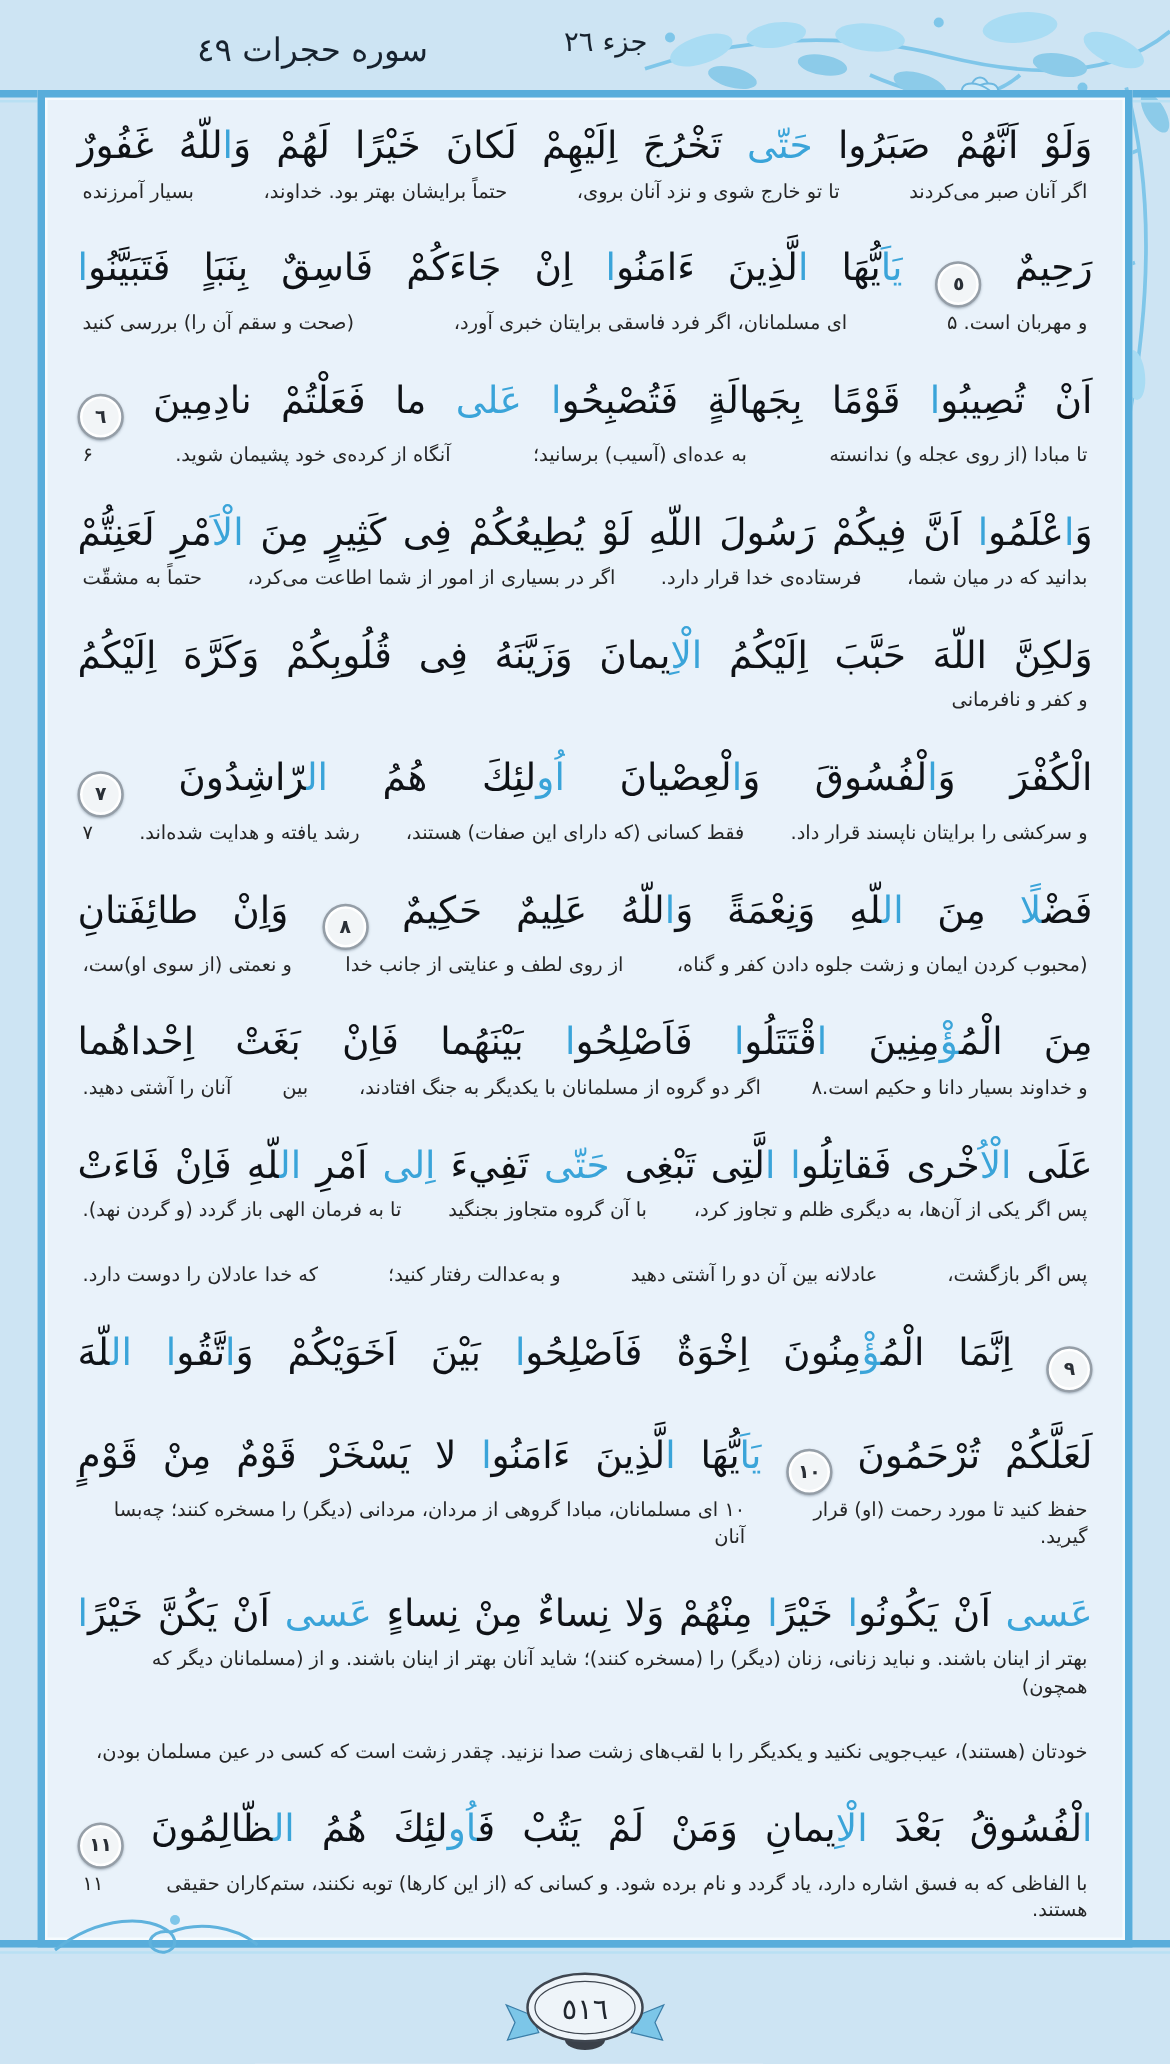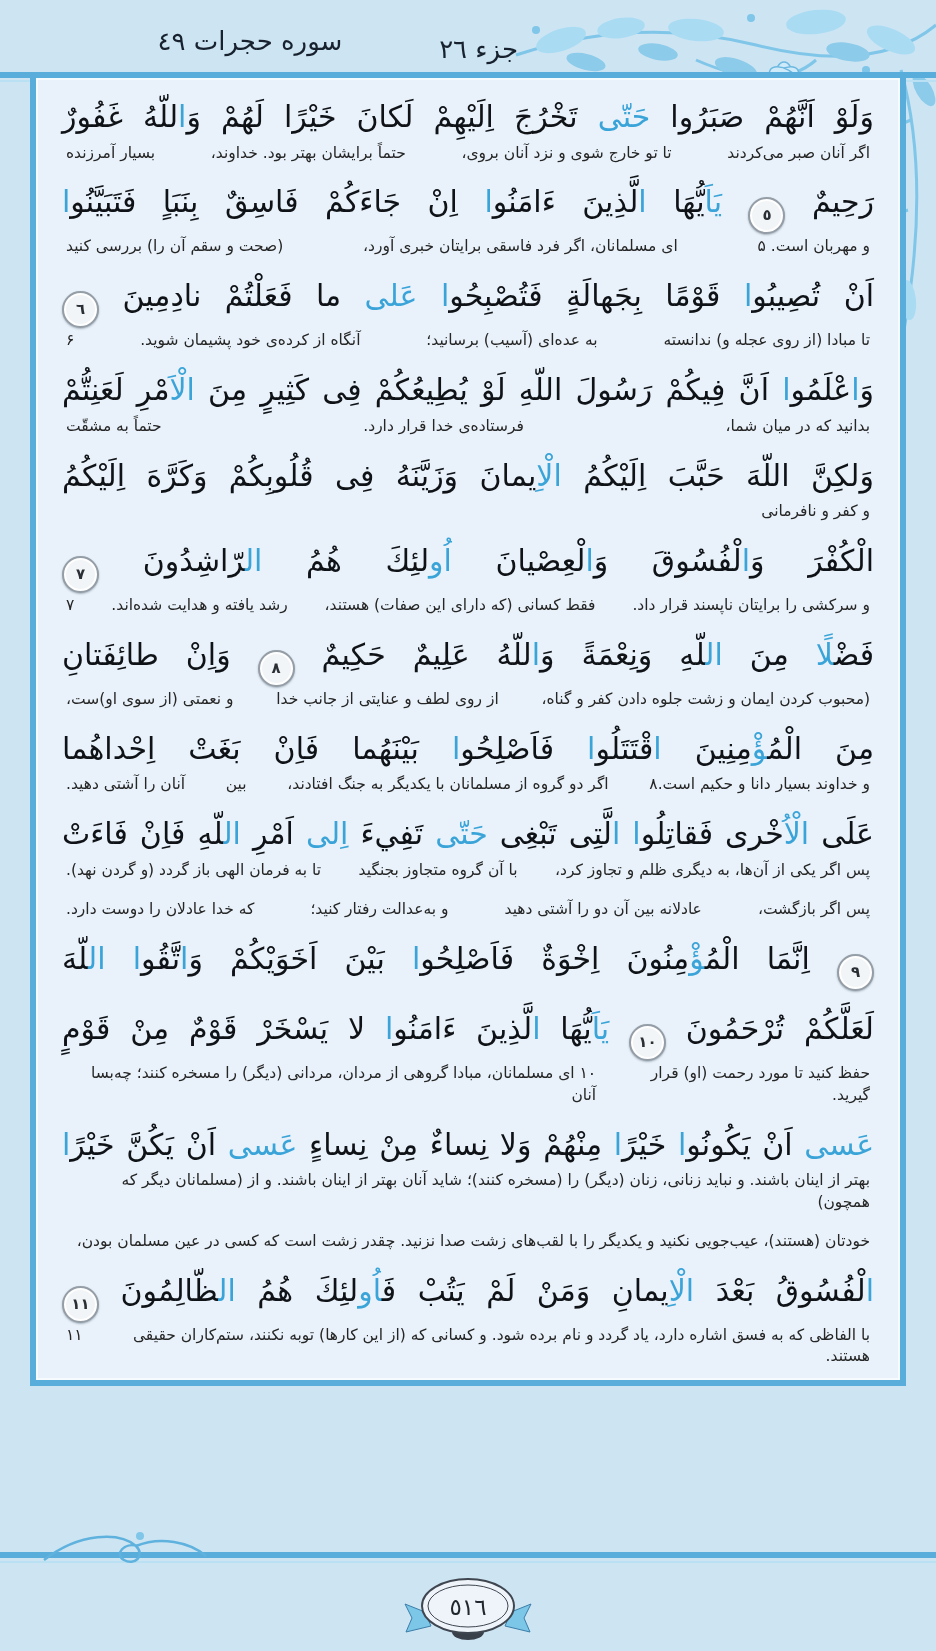--- a/index.html
+++ b/index.html
@@ -3,28 +3,28 @@
 <meta charset="utf-8">
 <style>
   html,body{margin:0;padding:0;}
   body{
     width:936px;height:1651px;position:relative;overflow:hidden;
     background:#cde4f3;
     font-family:"DejaVu Sans",sans-serif;
   }
   .page{position:absolute;inset:0;}
   
-  .hdr-juz{position:absolute;top:22px;right:418px;font-size:26px;color:#17222e;direction:rtl;margin-top:12px;}
+  .hdr-juz{position:absolute;top:22px;right:418px;font-size:22px;color:#17222e;direction:rtl;}
   .hdr-surah{position:absolute;top:26px;left:140px;width:220px;text-align:center;font-size:26px;color:#17222e;direction:rtl;}
   
   .topband{position:absolute;top:72px;left:0;width:936px;height:6px;background:#58addb;}
   .topband2{position:absolute;top:80px;left:0;width:936px;height:2px;background:#b9e0f3;}
   
   .frame{
-    position:absolute;left:30px;top:72px;width:876px;height:1314px;
+    position:absolute;left:30px;top:72px;width:876px;height:1486px;
     box-sizing:border-box;border:6px solid #58addb;background:#e9f2fa;
     box-shadow:inset 0 0 0 2px #f6fbfe;
   }
   .content{
     position:absolute;inset:0;box-sizing:border-box;
     padding:16px 26px 12px 26px;
     display:flex;flex-direction:column;justify-content:space-between;
   }
   .row{}
   .ar{
@@ -132,20 +132,21 @@
             <span class="ph">به عده‌ای (آسیب) برسانید؛</span>
             <span class="ph">آنگاه از کرده‌ی خود پشیمان شوید.</span>
             <span class="ph">۶</span>
           </div>
       </div>
       <div class="row">
         <div class="ar"><span class="seg">وَ</span><span class="hl">ا</span><span class="seg">عْلَمُو</span><span class="hl">ا</span><span class="seg"> اَنَّ فِيكُمْ رَسُولَ اللّهِ لَوْ يُطِيعُكُمْ فِى كَثِيرٍ مِنَ </span><span class="hl">الْاَ</span><span class="seg">مْرِ لَعَنِتُّمْ</span></div>
         <div class="tr">
             <span class="ph">بدانید که در میان شما،</span>
             <span class="ph">فرستاده‌ی خدا قرار دارد.</span>
+            <span class="ph">اگر در بسیاری از امور از شما اطاعت می‌کرد،</span>
             <span class="ph">حتماً به مشقّت</span>
           </div>
       </div>
       <div class="row">
         <div class="ar"><span class="seg">وَلكِنَّ اللّهَ حَبَّبَ اِلَيْكُمُ </span><span class="hl">الْاِ</span><span class="seg">يمانَ وَزَيَّنَهُ فِى قُلُوبِكُمْ وَكَرَّهَ اِلَيْكُمُ</span></div>
         <div class="tr">
             <span class="ph">و کفر و نافرمانی</span>
           </div>
       </div>
       <div class="row">

